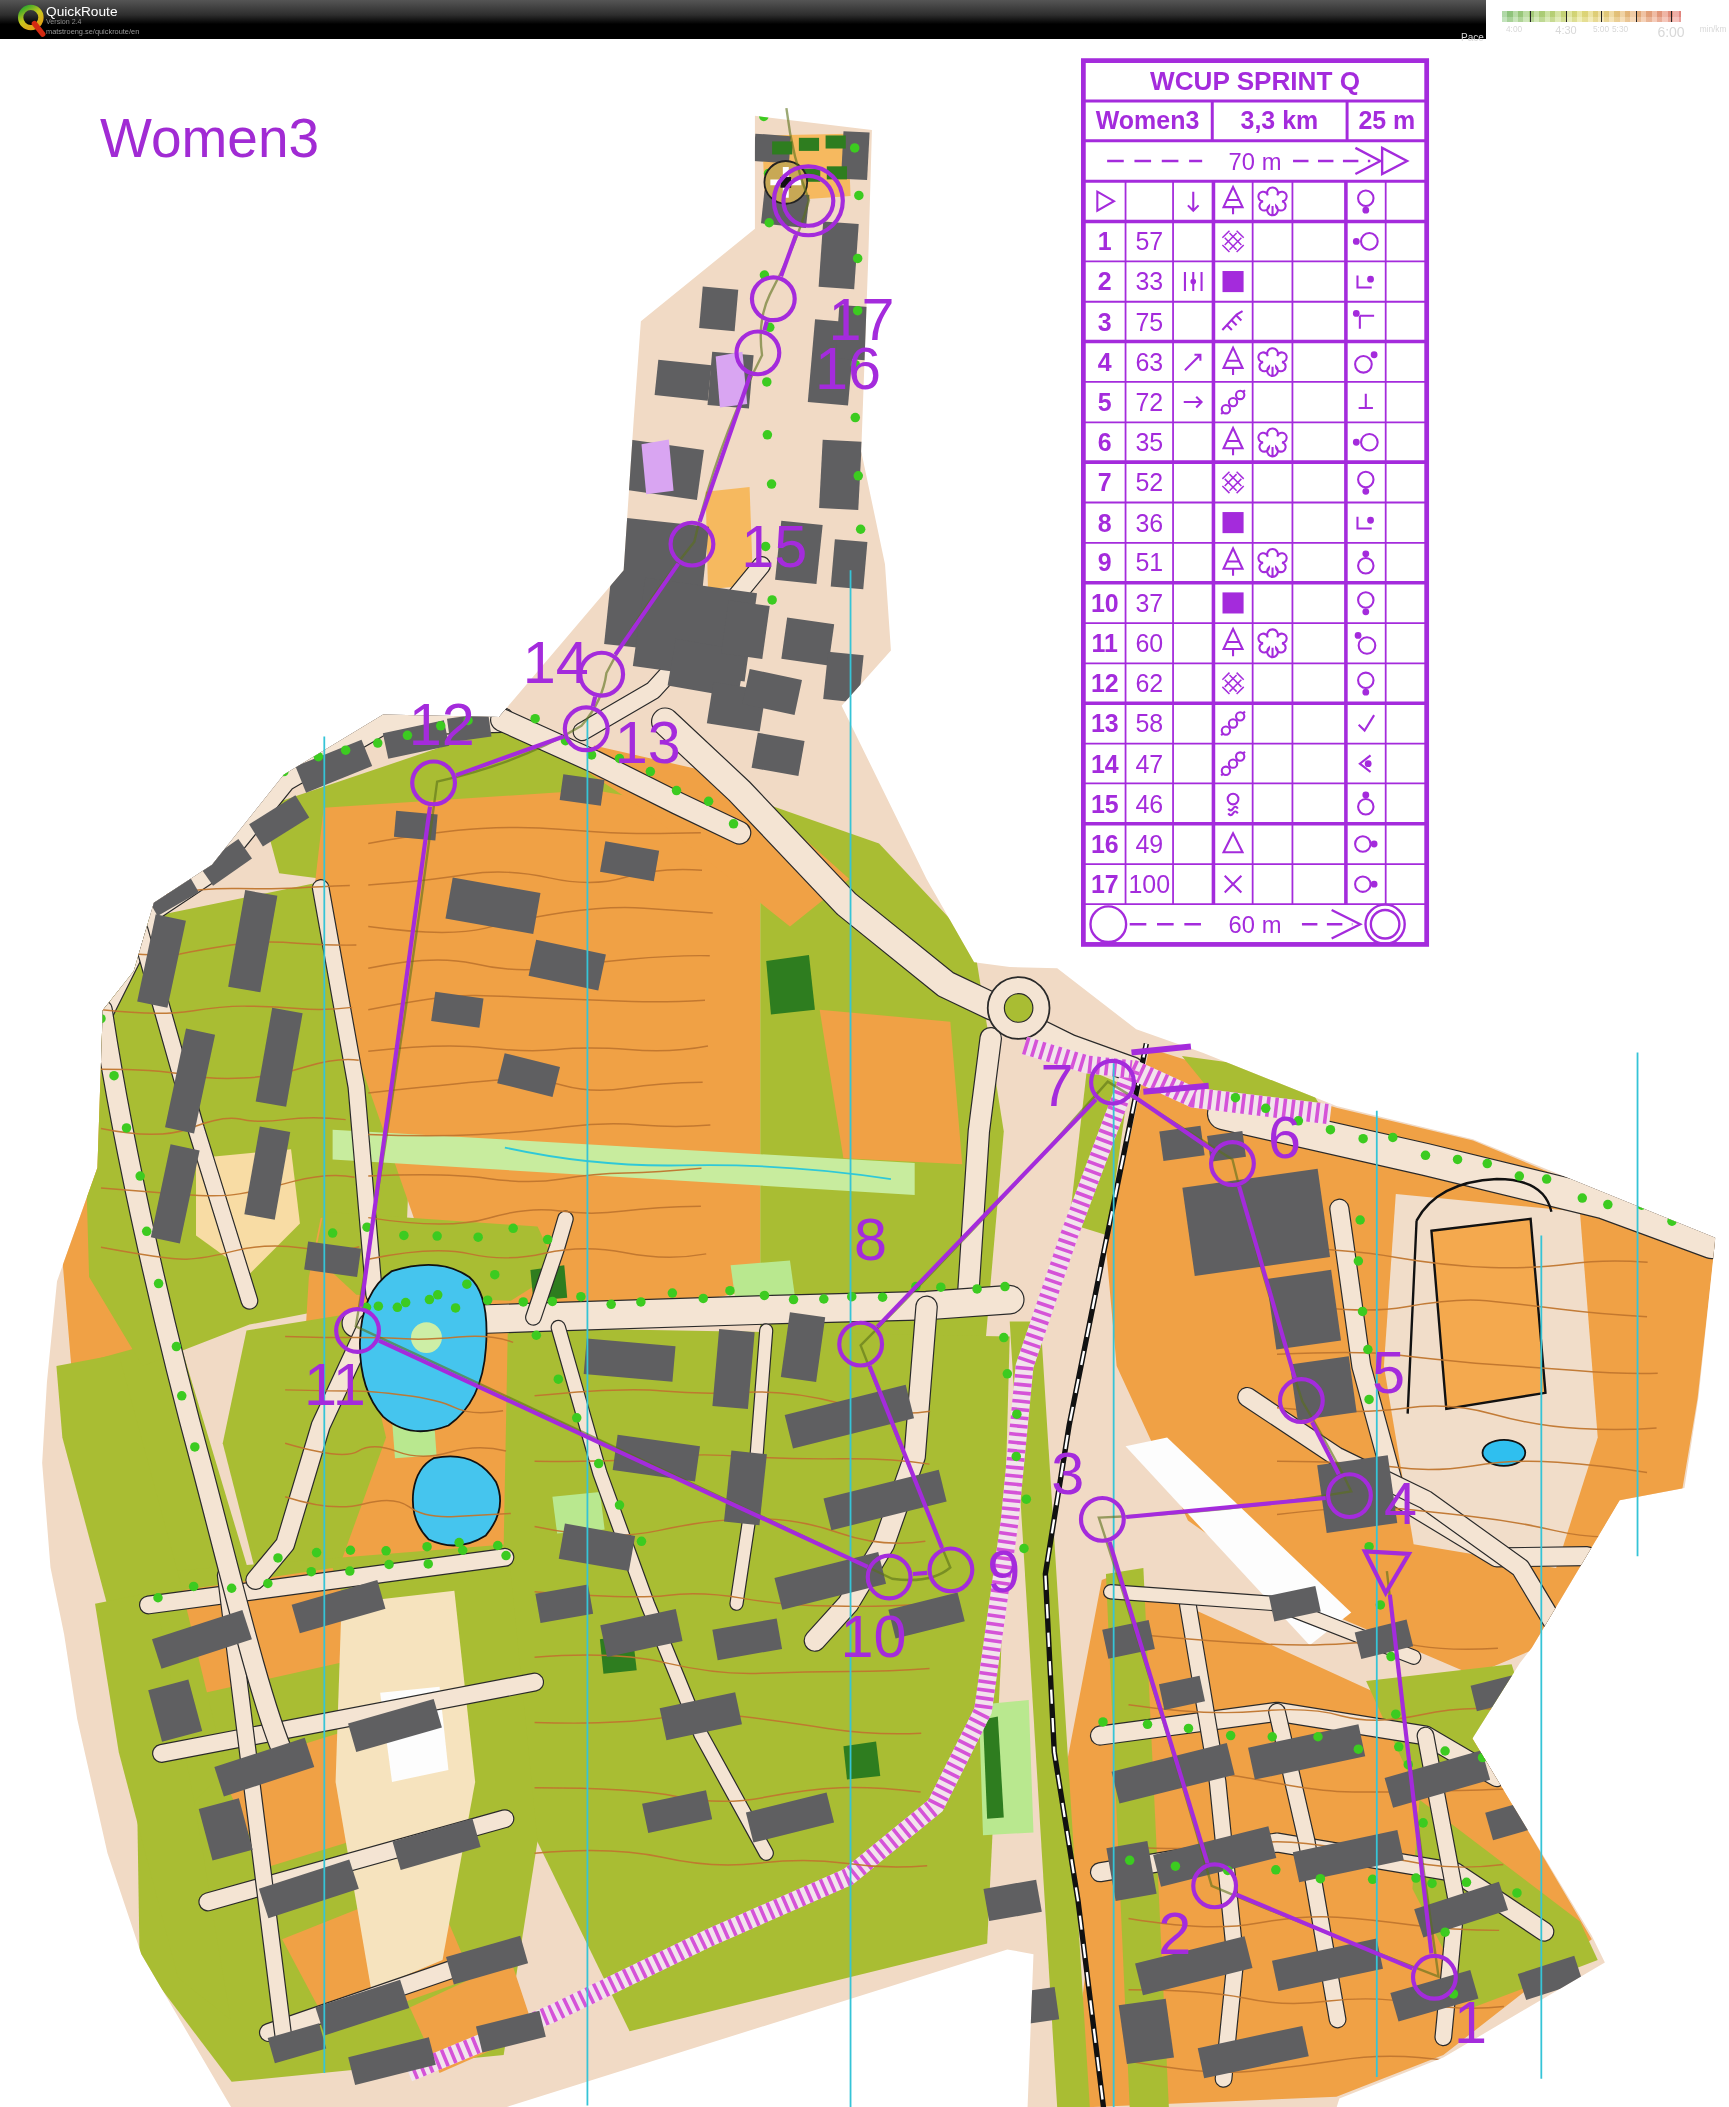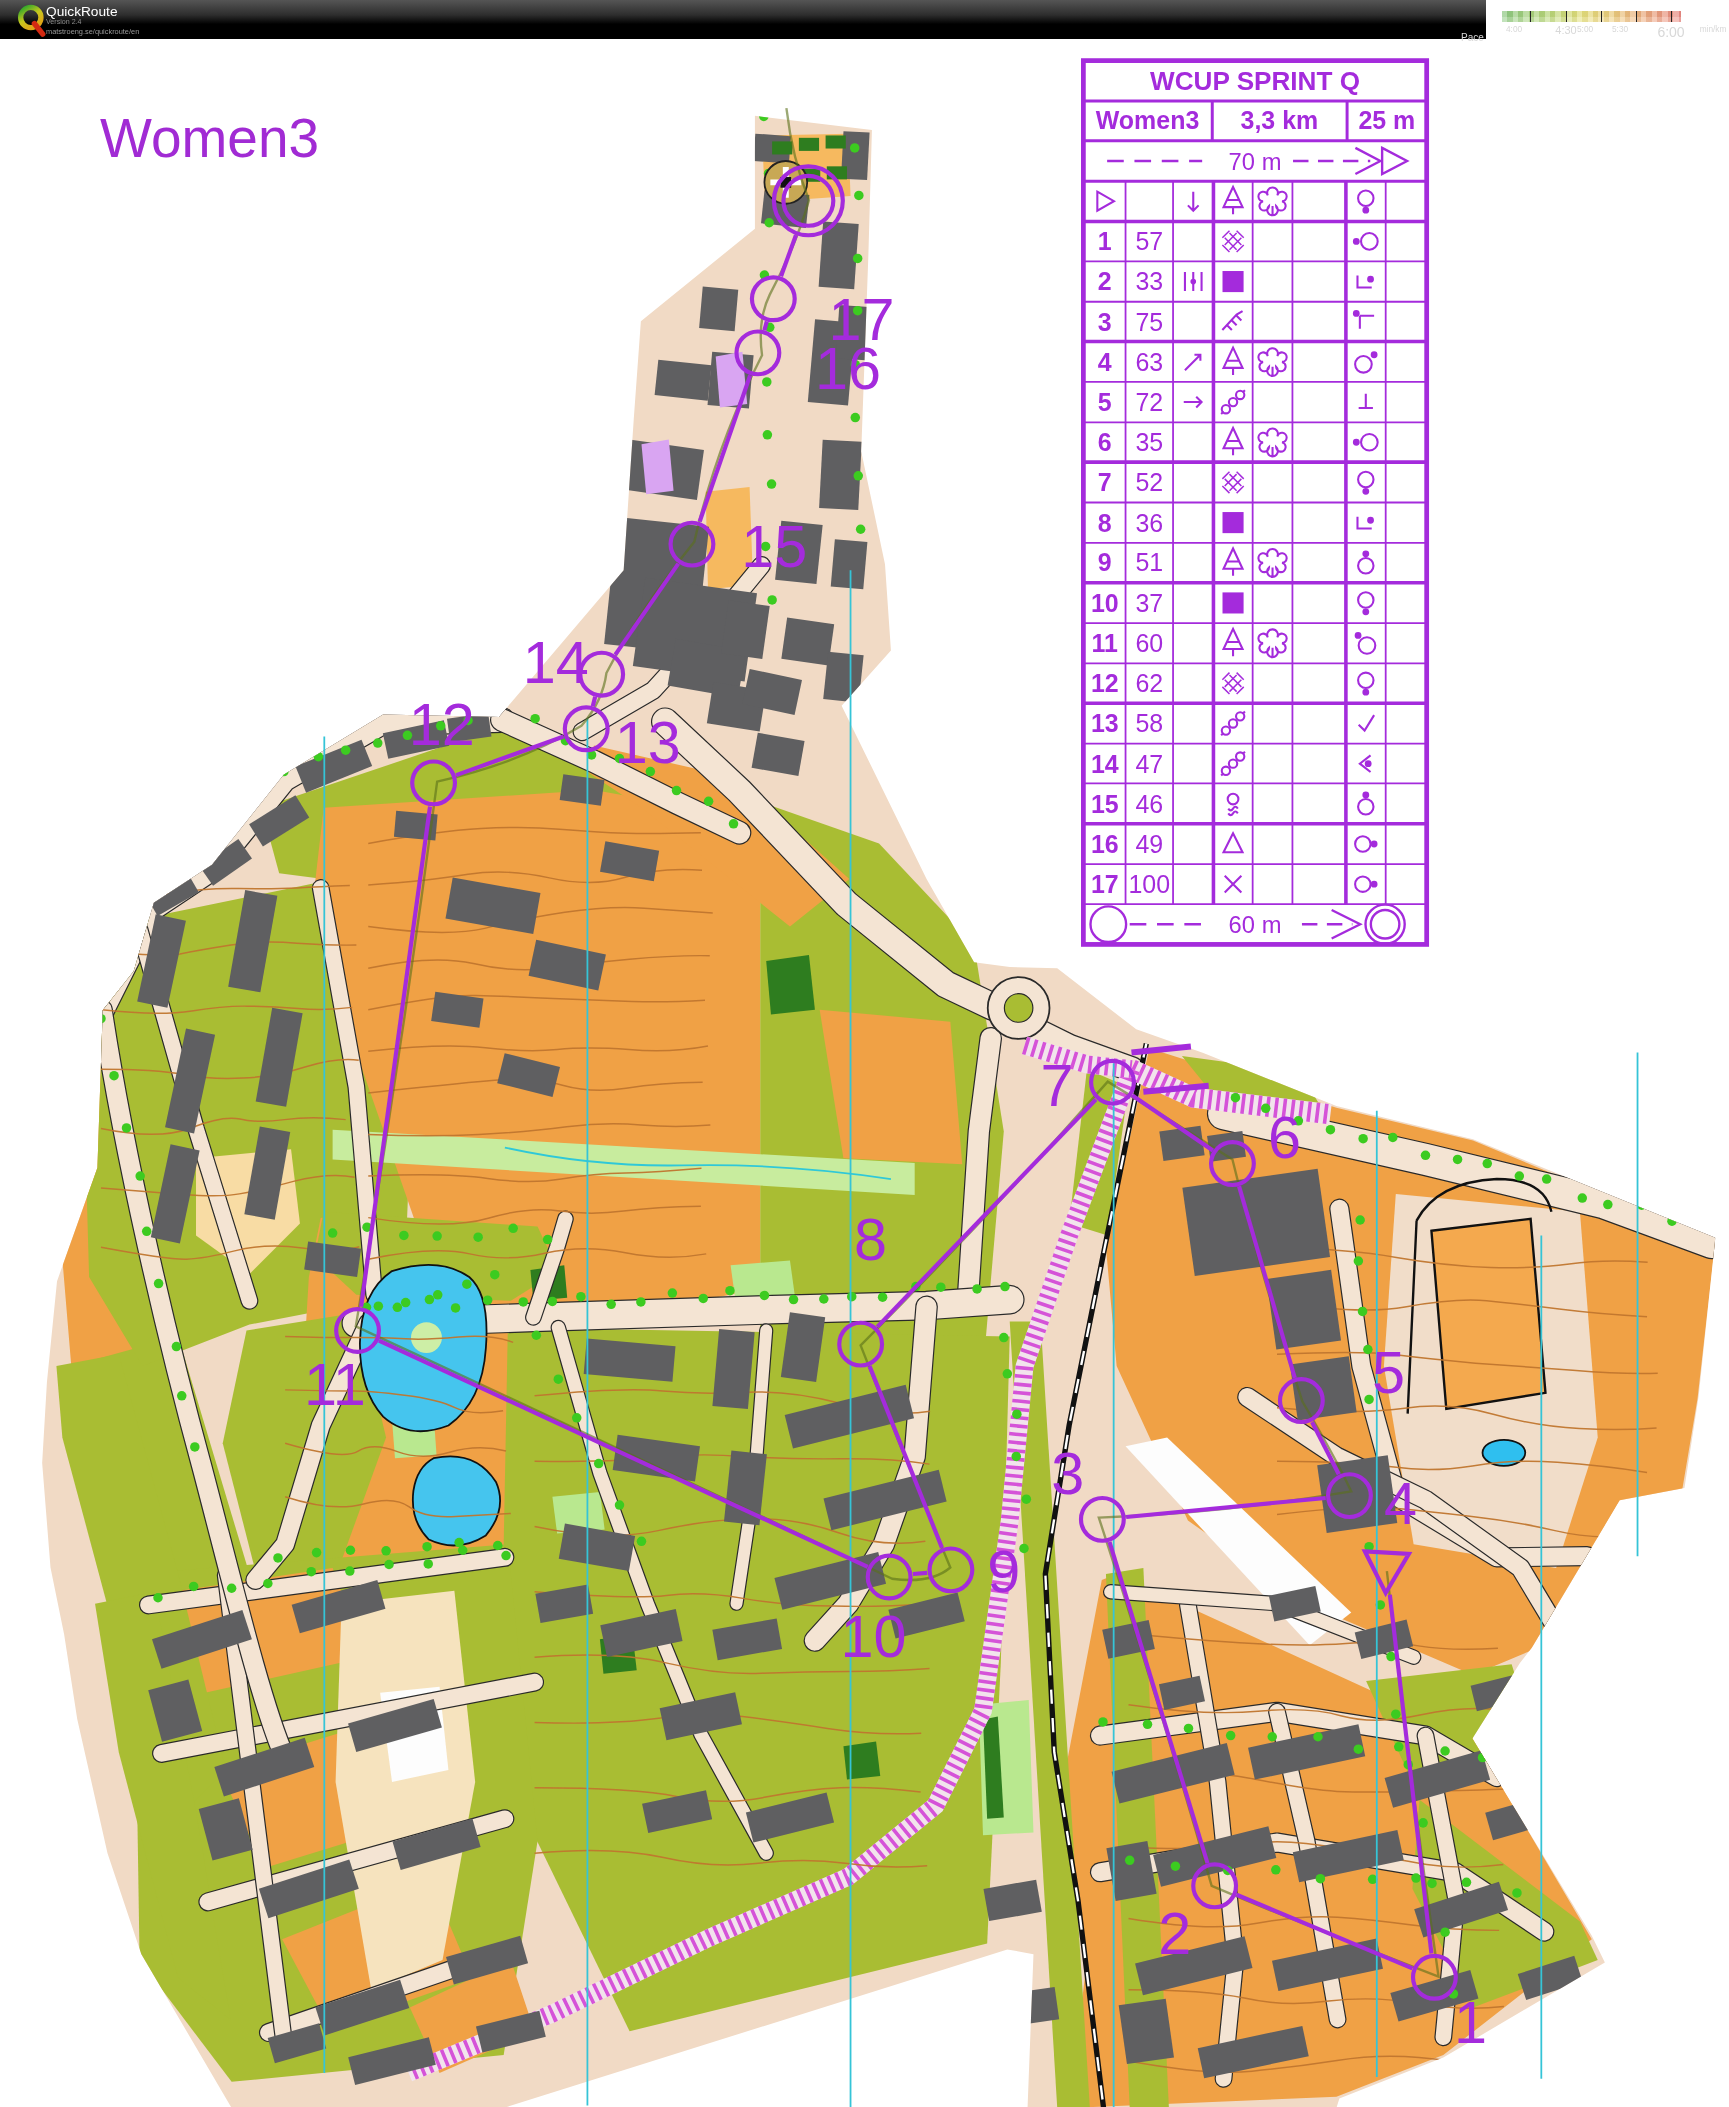--- a/index.html
+++ b/index.html
@@ -27,21 +27,21 @@
 <div style="position:absolute;left:1502px;top:11.3px;width:179px;height:10.7px;background:linear-gradient(90deg,#8ecb84,#b8d87a 25%,#e7e07c 45%,#eece7e 62%,#edaa7e 80%,#ec8a84 100%)"></div>
 <div style="position:absolute;left:1502px;top:11.3px;width:179px;height:10.7px;background:repeating-linear-gradient(90deg,rgba(255,255,255,0.3) 0 5.3px,rgba(0,0,0,0.03) 5.3px 10.7px),repeating-linear-gradient(0deg,rgba(255,255,255,0.22) 0 5.3px,rgba(0,0,0,0.02) 5.3px 10.7px)"></div>
 <div style="position:absolute;left:1530px;top:11.3px;width:1.2px;height:10.7px;background:#222"></div>
 <div style="position:absolute;left:1566px;top:11.3px;width:1.2px;height:10.7px;background:#222"></div>
 <div style="position:absolute;left:1601px;top:11.3px;width:1.2px;height:10.7px;background:#222"></div>
 <div style="position:absolute;left:1636px;top:11.3px;width:1.2px;height:10.7px;background:#222"></div>
 <div style="position:absolute;left:1671px;top:11.3px;width:1.2px;height:10.7px;background:#222"></div>
 <div style="position:absolute;left:1461px;top:32px;width:48px;text-align:left;color:#d8d8d8;font-size:10px;font-family:'Liberation Sans',sans-serif">Pace</div>
 <div style="position:absolute;left:1506px;top:24px;width:48px;text-align:left;color:#d8d8d8;font-size:8.3px;font-family:'Liberation Sans',sans-serif">4:00</div>
 <div style="position:absolute;left:1542px;top:24px;width:48px;text-align:center;color:#d8d8d8;font-size:11px;font-family:'Liberation Sans',sans-serif">4:30</div>
-<div style="position:absolute;left:1577px;top:24px;width:48px;color:#d8d8d8;font-size:8.3px;font-family:Liberation Sans, sans-serif">5:00</div>
+<div style="position:absolute;left:1577px;top:24px;width:48px;text-align:center;color:#d8d8d8;font-size:8.3px;font-family:Liberation Sans, sans-serif">5:00</div>
 <div style="position:absolute;left:1612px;top:24px;width:48px;text-align:left;color:#d8d8d8;font-size:8.3px;font-family:'Liberation Sans',sans-serif">5:30</div>
 <div style="position:absolute;left:1647px;top:24px;width:48px;text-align:center;color:#d8d8d8;font-size:14px;font-family:'Liberation Sans',sans-serif">6:00</div>
 <div style="position:absolute;left:1689px;top:24px;width:48px;text-align:center;color:#d8d8d8;font-size:8.3px;font-family:'Liberation Sans',sans-serif">min/km</div>
 </div>
 
 <div style="position:absolute;left:100px;top:106px;color:#A12BD4;font-size:55px;font-family:'Liberation Sans',sans-serif">Women3</div>
 
 <svg width="1729" height="2108" viewBox="0 0 2911 3549" style="position:absolute;left:0;top:0">
 <defs>
       <clipPath id="mapclip">

